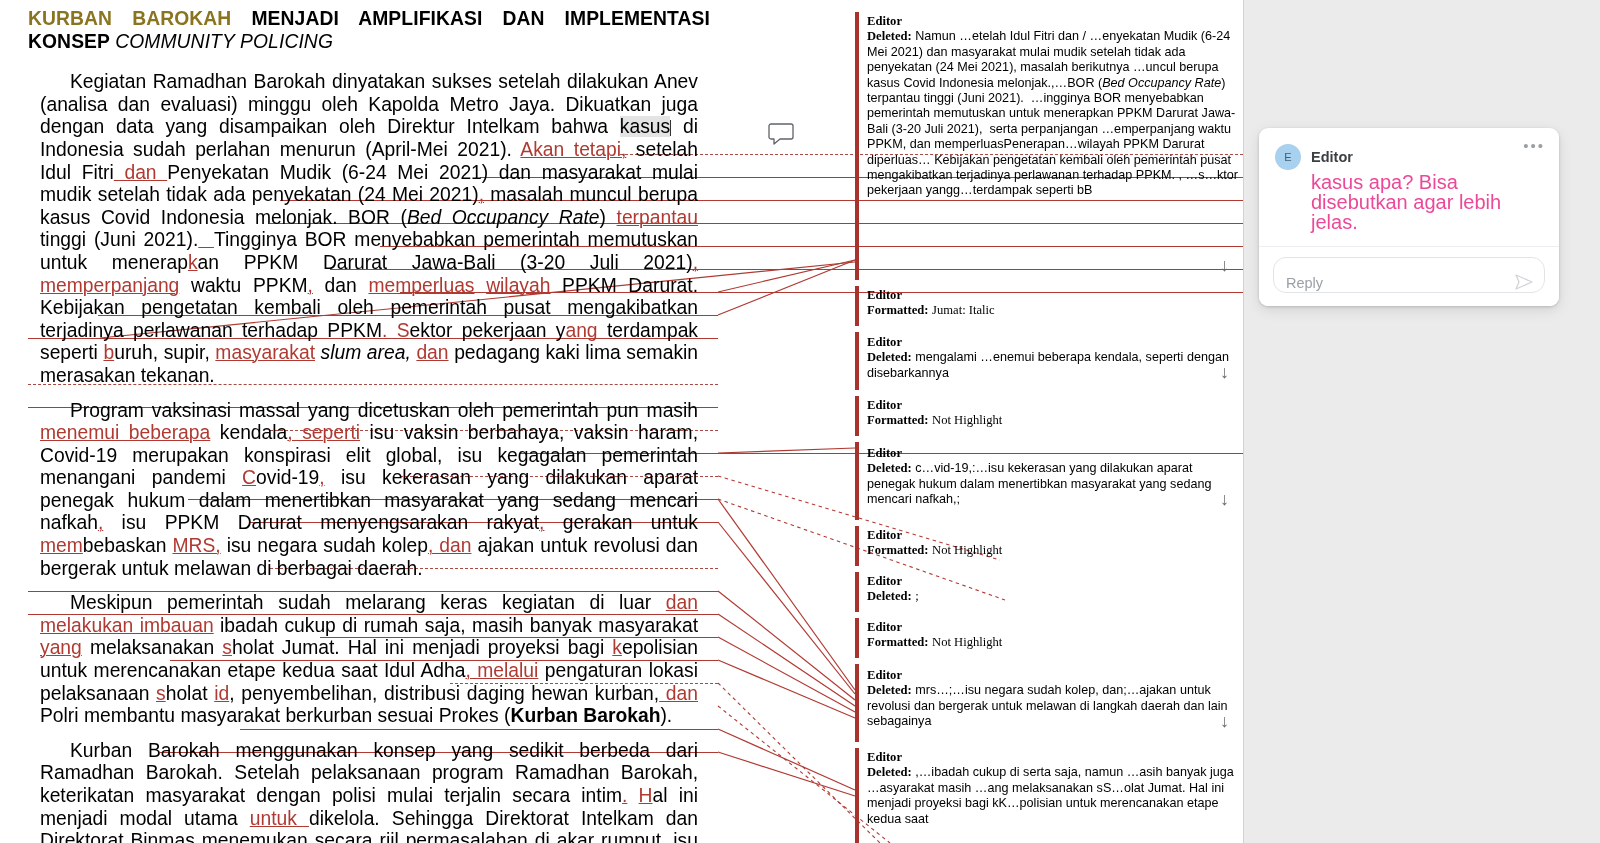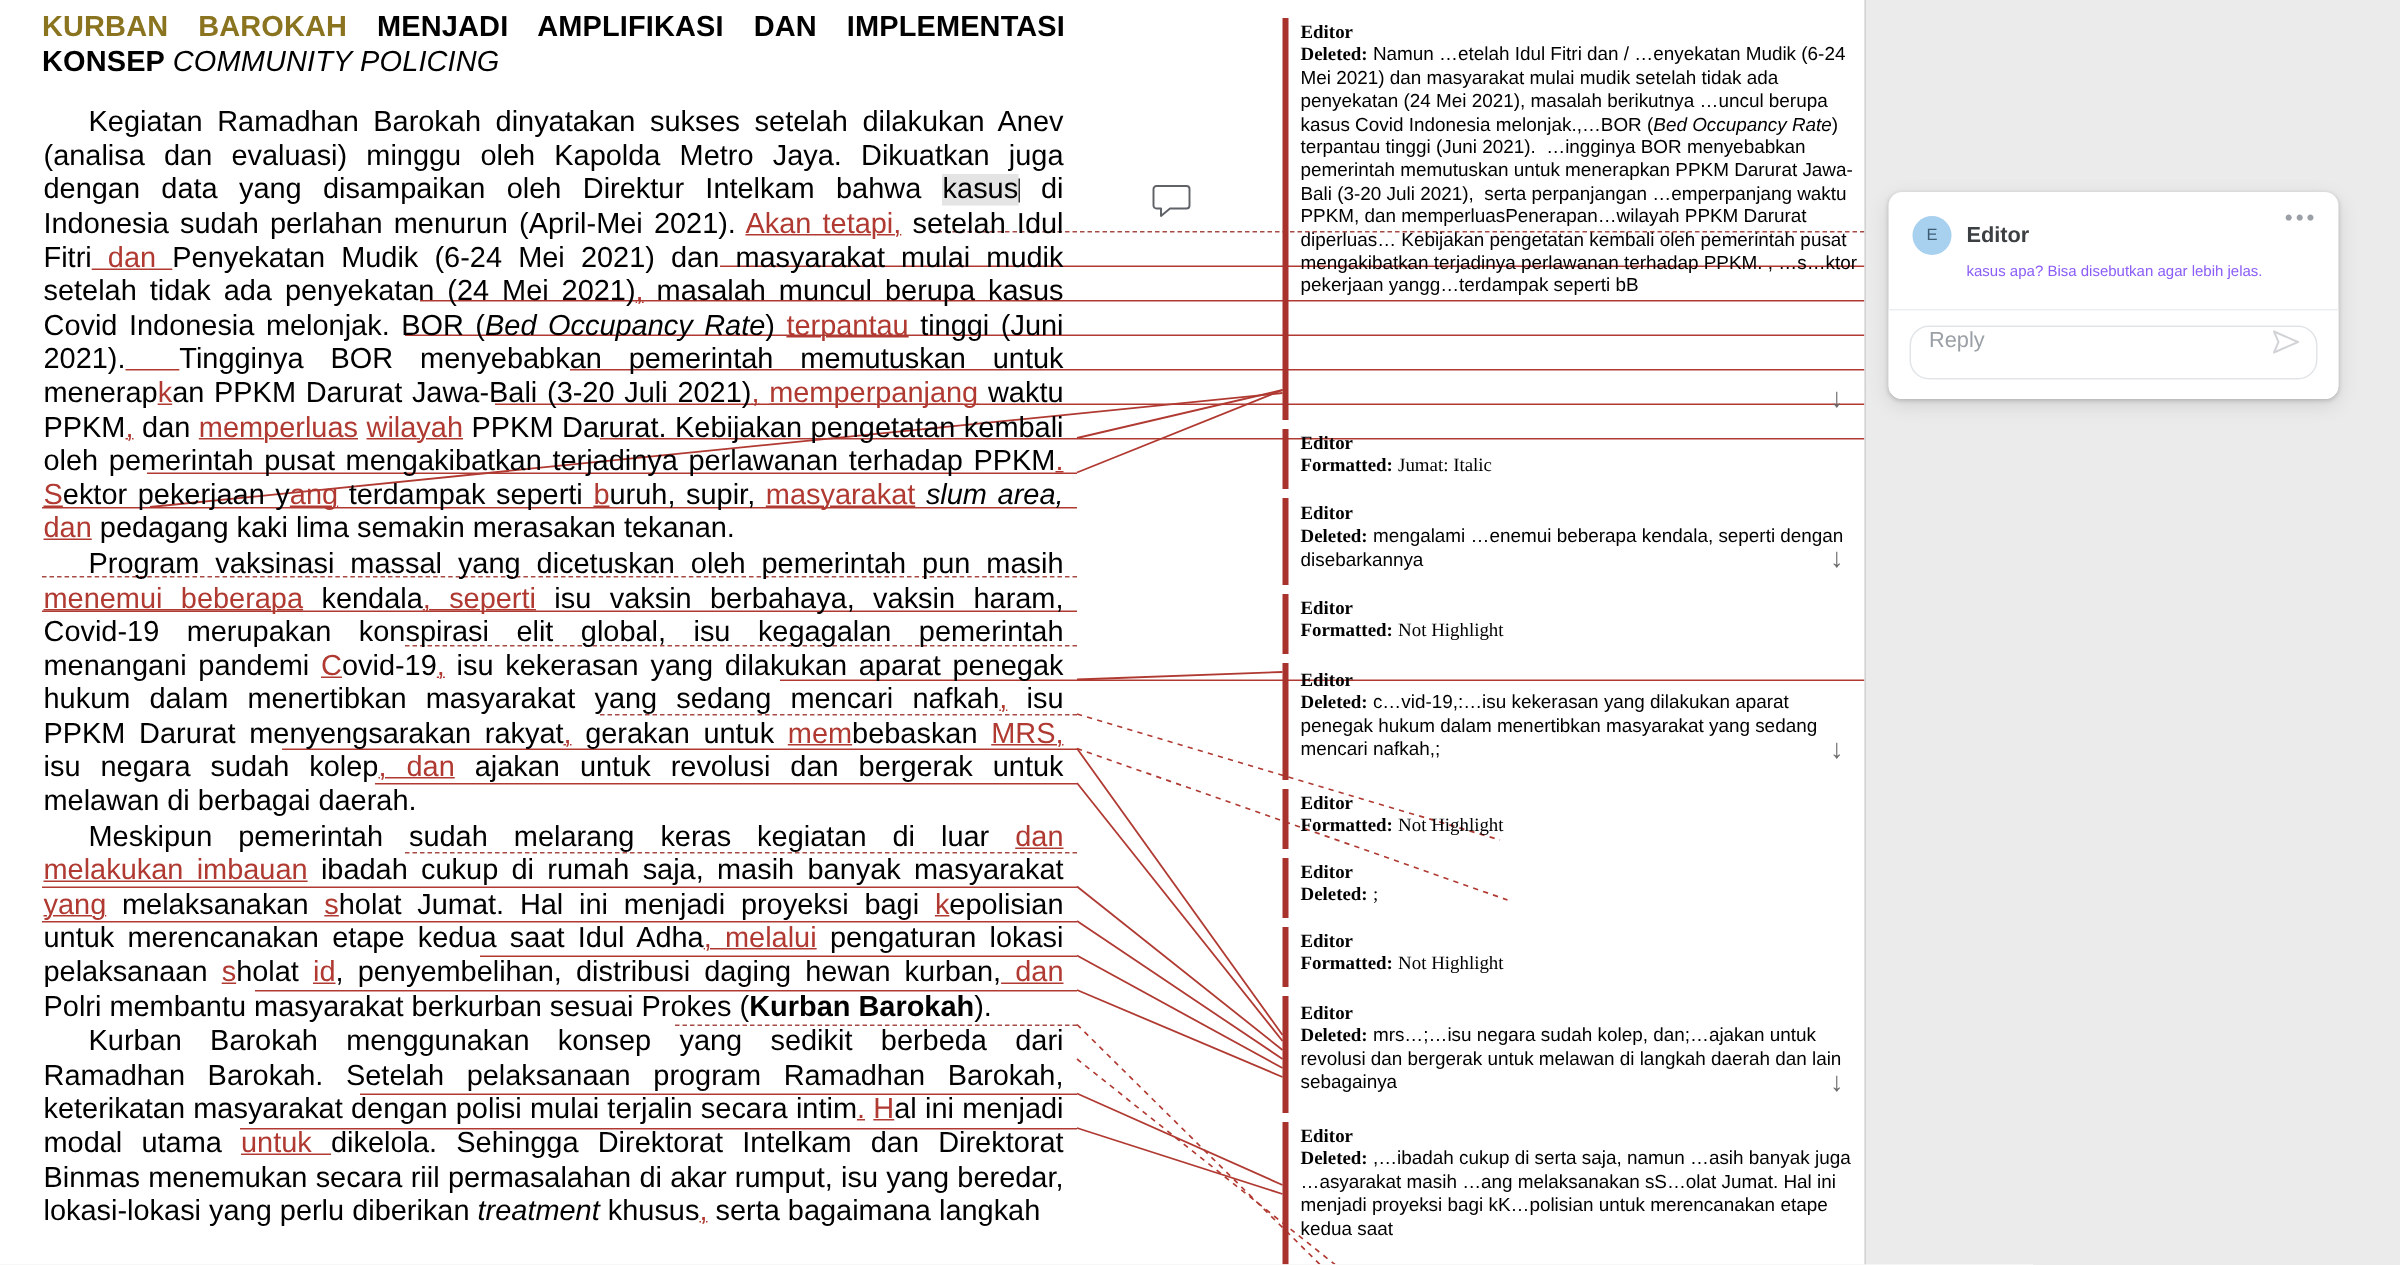--- a/index.html
+++ b/index.html
@@ -26,21 +26,21 @@
     position:absolute;left:28px;top:8px;width:682px;
     font-size:19.3px;line-height:22.6px;color:#000;
     text-align:justify;
   }
   .doc .ttl{
     font-weight:bold;letter-spacing:.1px;margin:0 0 18px 0;
     text-align:justify;text-justify:inter-word;
   }
   .doc .ttl .gold{color:#8a7420;}
   .doc .ttl .ital{font-style:italic;font-weight:normal;}
-  .doc p{margin:1px;text-indent:30px;text-align:justify;}
+  .doc p{margin:12px;text-indent:30px;text-align:justify;}
 
   .ins{color:#b03a32;text-decoration:underline;text-decoration-thickness:1px;}
   .bld{font-weight:bold;}
   .it{font-style:italic;}
   .hl{background:#e4e4e4;}
   .caret{display:inline-block;width:1px;height:16px;background:#333;
          vertical-align:-3px;margin:0 0 0 0;}
 
   
   .rule{position:absolute;height:0;border-top:1.1px solid #b03a32;}
@@ -90,34 +90,34 @@
   }
   .card-main{padding:16px 16px 14px 16px;position:relative;}
   .c-row{display:flex;align-items:flex-start;}
   .avatar{
     width:26px;height:26px;border-radius:50%;background:#a8d0ef;
     color:#3e5e76;font-size:11px;display:flex;align-items:center;
     justify-content:center;flex:0 0 auto;margin-right:10px;
   }
   .c-name{font-size:14.5px;font-weight:bold;color:#3c4043;line-height:26px;}
   .c-text{
-    font-size:10px;line-height:20px;color:#8b5cf6;
+    font-size:20px;line-height:20px;color:#ec4899;
     margin:2px 0 0 36px;
   }
   .kebab{
     position:absolute;right:14px;top:12px;color:#9aa0a6;
     letter-spacing:2px;font-size:15px;line-height:12px;
     cursor:pointer;user-select:none;
   }
   .card-reply{
     border-top:1px solid #eceff1;background:#fff;
     padding:10px 14px 13px 14px;
   }
   .replybox{
-    display:flex;align-items:flex-start;
+    display:flex;align-items:flex-end;
     border:1px solid #e2e5e8;border-radius:13px;
     height:34px;padding:0 10px;background:#fff;
   }
   .replybox input{
     border:0;outline:0;flex:1;font-family:"Liberation Sans",sans-serif;
     font-size:14.5px;color:#3c4043;background:transparent;
   }
   .replybox input::placeholder{color:#9aa0a6;}
   .send{flex:0 0 auto;opacity:.45;}
 </style>

